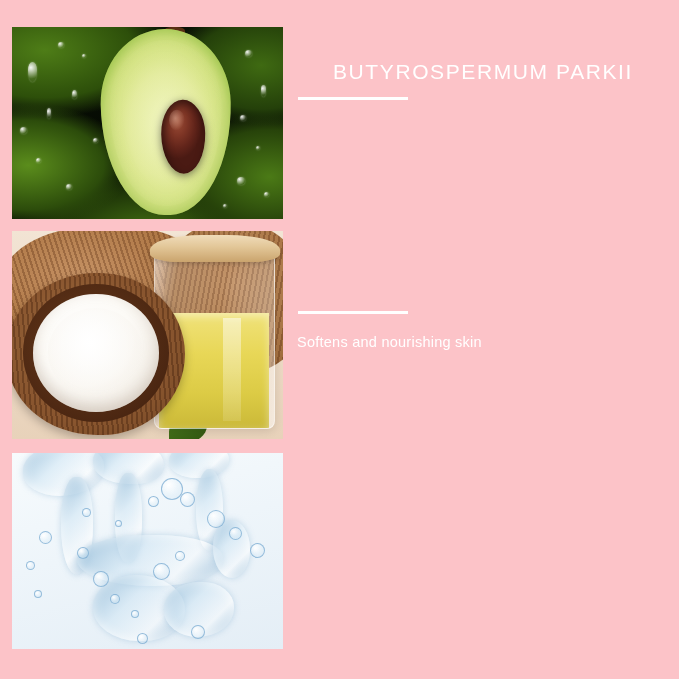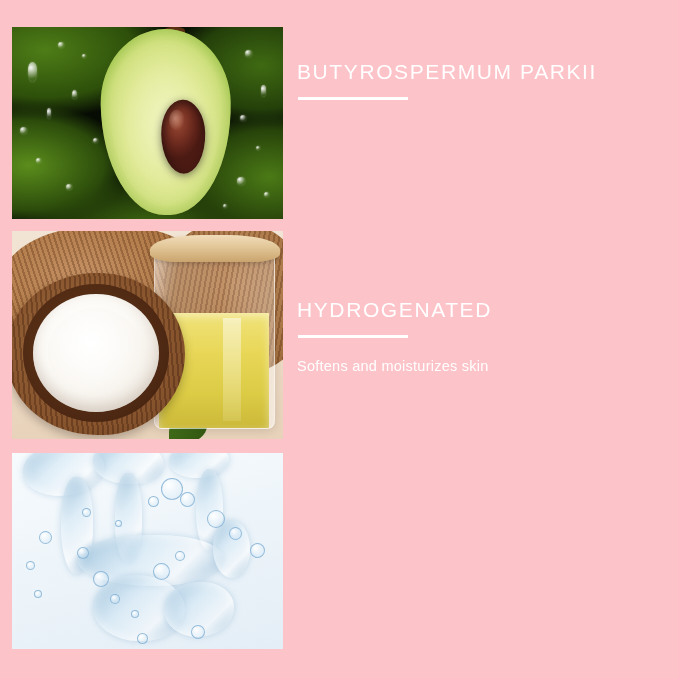--- a/index.html
+++ b/index.html
@@ -265,21 +265,21 @@
     border-radius: 50%;
     border: 1.3px solid rgba(120,170,208,.75);
     background: radial-gradient(circle at 34% 30%, rgba(255,255,255,.95) 0%, rgba(225,240,250,.35) 48%, rgba(160,200,228,.22) 100%);
   }
 </style>
 </head>
 <body>
 
 <div class="page">
 
-  <div class="row" style="top:0;height:226px;">
+  <div class="row" style="top:0;height:226px;text-align:center;">
 
     <div class="thumb" style="top:27px;height:192px;">
       <div class="canvas avo-bg">
 
         <div class="drop" style="left:6%;top:18%;width:9px;height:20px;border-radius:50% 50% 50% 50%/40% 40% 60% 60%;"></div>
         <div class="drop" style="left:3%;top:52%;width:7px;height:7px;"></div>
         <div class="drop" style="left:17%;top:8%;width:6px;height:6px;"></div>
         <div class="drop" style="left:22%;top:33%;width:5px;height:9px;"></div>
         <div class="drop" style="left:9%;top:68%;width:5px;height:5px;"></div>
         <div class="drop" style="left:26%;top:14%;width:4px;height:4px;"></div>
@@ -321,23 +321,22 @@
         <div class="jar-lid"></div>
         <div class="coco-half">
           <div class="coco-shell">
             <div class="coco-meat"></div>
           </div>
         </div>
       </div>
     </div>
 
     <div class="copy" style="top:72px;">
-      <div class="ing-title">HYDROGENATED</div>
       <div class="rule"></div>
-      <div class="ing-desc">Softens and moisturizes skin</div>
+      <div class="ing-desc">Softens and nourishing skin</div>
     </div>
   </div>
 
   <div class="row" style="top:452px;height:227px;">
 
     <div class="thumb" style="top:1px;height:196px;background:#eef5fa;">
       <div class="canvas gel-bg">
 
         <div class="gel-blob" style="left:4%;top:-4%;width:30%;height:26%;border-radius:50% 40% 55% 45%;"></div>
         <div class="gel-blob" style="left:30%;top:-6%;width:26%;height:22%;border-radius:45% 55% 40% 50%;"></div>

